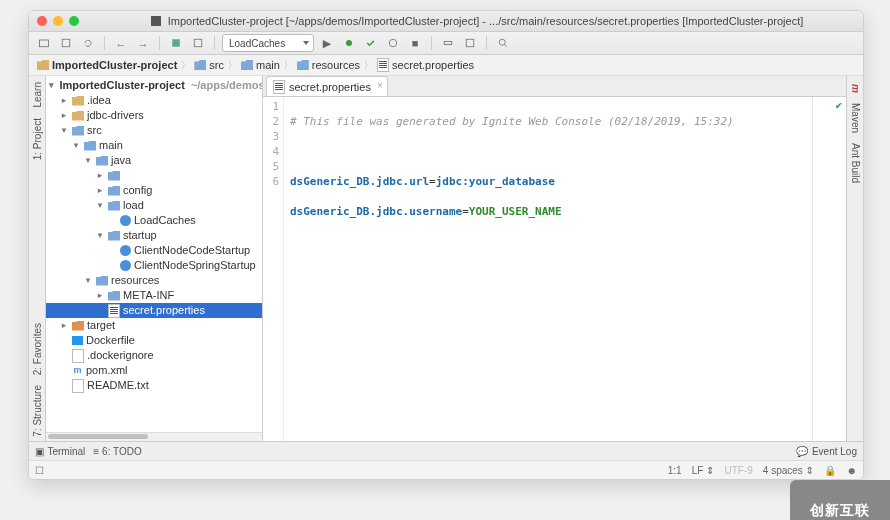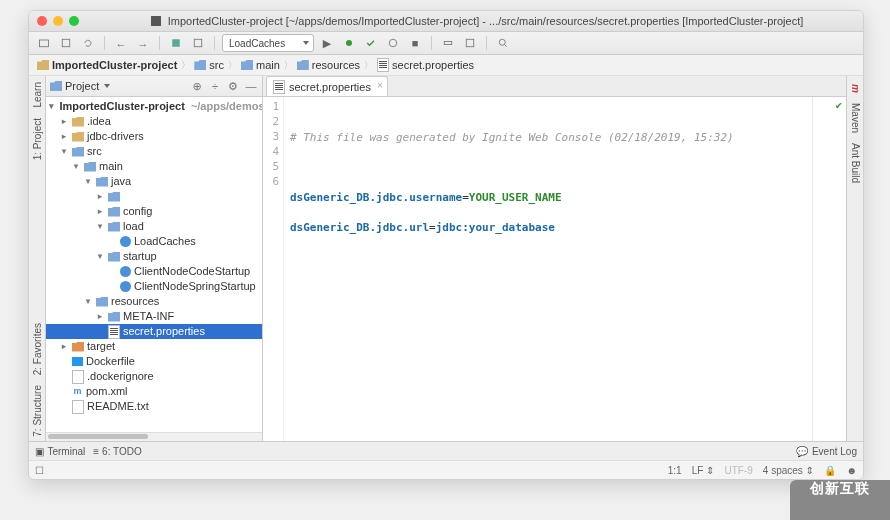--- a/index.html
+++ b/index.html
@@ -258,21 +258,21 @@
     width:16px;
     text-align:right;
     padding:2px 4px 0 0;
     color:#aaa;
     background:#fff;
     border-right:1px solid #eee;
     line-height:15px;
   }
   .code {
     flex:1;
-    padding:18px 0 0 6px;
+    padding:2px 0 0 6px;
     line-height:15px;
     white-space:pre;
     position:relative;
   }
   .code .comment { color:#9a9a9a; font-style:italic; }
   .code .key { color:#1d6aa8; font-weight:bold; }
   .code .sep-eq { color:#333; }
   .code .val-blue { color:#1d6aa8; font-weight:bold; }
   .code .val-green { color:#2e8b2e; font-weight:bold; }
   .right-margin {
@@ -317,21 +317,21 @@
   .statusbar .spacer { flex:1; }
   .statusbar .lock { color:#888; }
   
   .watermark {
     position:absolute;
     right:0; bottom:0;
     width:100px; height:40px;
     background:#888;
     color:#fff;
     display:flex;
-    align-items:flex-start;
+    align-items:flex-end;
     justify-content:center;
     font-size:14px;
     letter-spacing:1px;
     border-top-left-radius:6px;
   }
   .watermark .cx { font-weight:bold; }
 </style>
 </head>
 <body>
 
@@ -450,31 +450,20 @@
   <div class="main-area">
 
     <div class="left-gutter">
       <div class="vtab">Learn</div>
       <div class="vtab">1: Project</div>
       <div class="vtab" style="margin-top:auto">2: Favorites</div>
       <div class="vtab">7: Structure</div>
     </div>
 
     <div class="sidebar">
-      <div class="sidebar-header">
-        <span class="proj-sel">
-          <span class="folder-icon blue"></span>
-          <span>Project</span>
-        </span>
-        <span class="spacer"></span>
-        <span class="hbtn">⊕</span>
-        <span class="hbtn">÷</span>
-        <span class="hbtn">⚙</span>
-        <span class="hbtn">—</span>
-      </div>
       <div class="tree">
 
         <div class="tree-row bold">
           <span class="ind" style="width:0"></span>
             <span class="arrow">▾</span>
           <span class="folder-icon"></span>
           <span>ImportedCluster-project</span>
           <span class="muted">&nbsp;<span>~/apps/demos/Import</span></span>
         </div>
         <div class="tree-row">
@@ -616,22 +605,22 @@
           <div>1</div>
           <div>2</div>
           <div>3</div>
           <div>4</div>
           <div>5</div>
           <div>6</div>
         </div>
         <div class="code">
 <div><span class="comment"># This file was generated by Ignite Web Console (02/18/2019, 15:32)</span></div>
 <div>&nbsp;</div>
+<div><span class="key">dsGeneric_DB.jdbc.url</span><span class="sep-eq">=</span><span class="val-blue">jdbc:your_database</span></div>
 <div><span class="key">dsGeneric_DB.jdbc.username</span><span class="sep-eq">=</span><span class="val-green">YOUR_USER_NAME</span></div>
-<div><span class="key">dsGeneric_DB.jdbc.url</span><span class="sep-eq">=</span><span class="val-blue">jdbc:your_database</span></div>
           <div class="right-margin"></div>
         </div>
         <span class="check-mark">✔</span>
       </div>
     </div>
 
     <div class="right-gutter">
       <div class="vtab" style="color:#c04040;font-style:italic;font-weight:bold">m</div>
       <div class="vtab">Maven</div>
       <div class="vtab">Ant Build</div>

